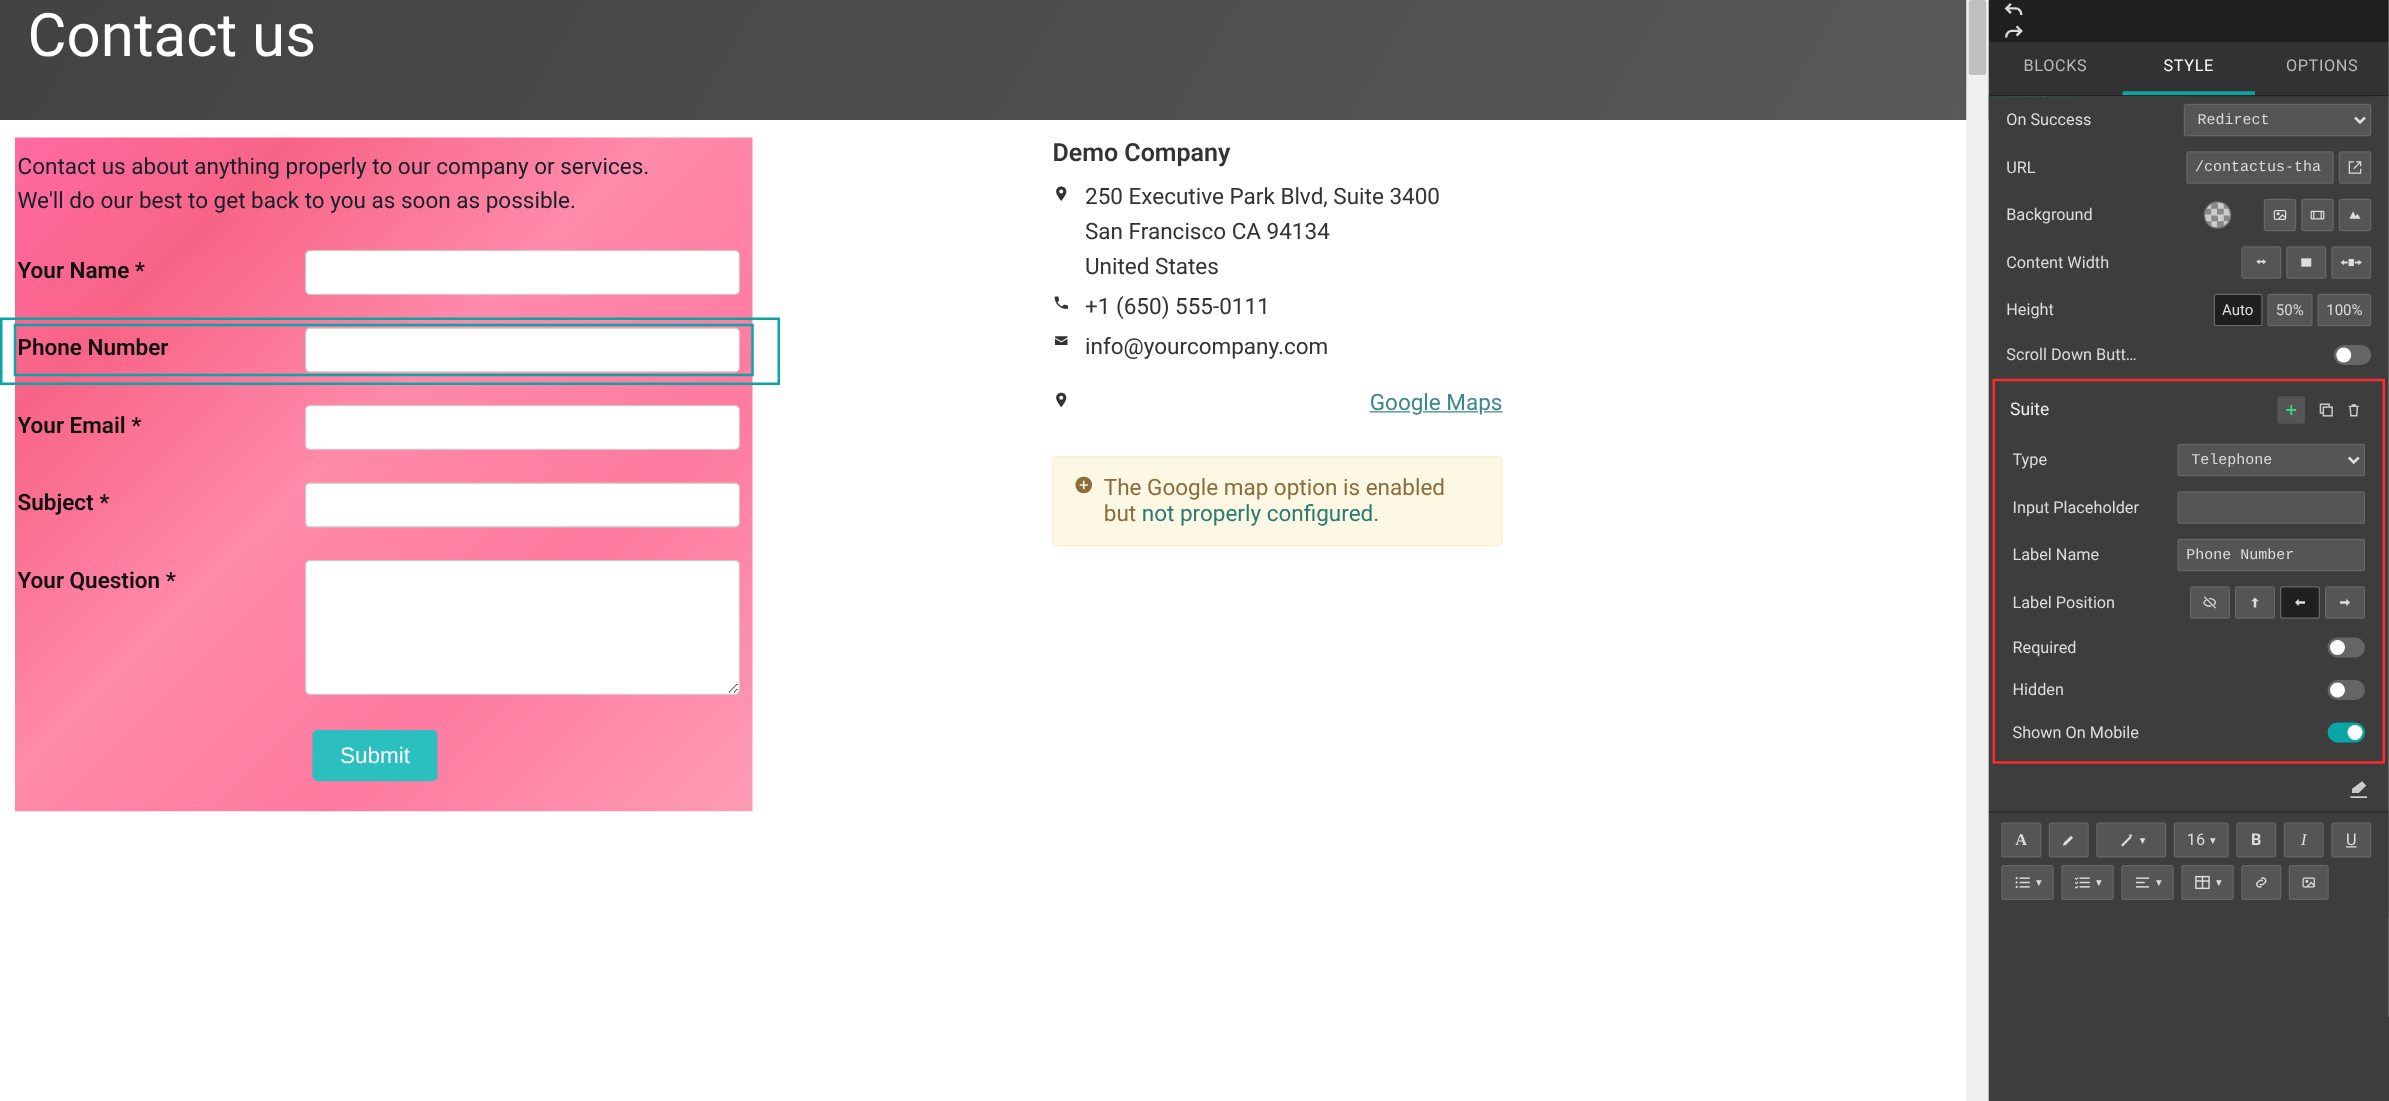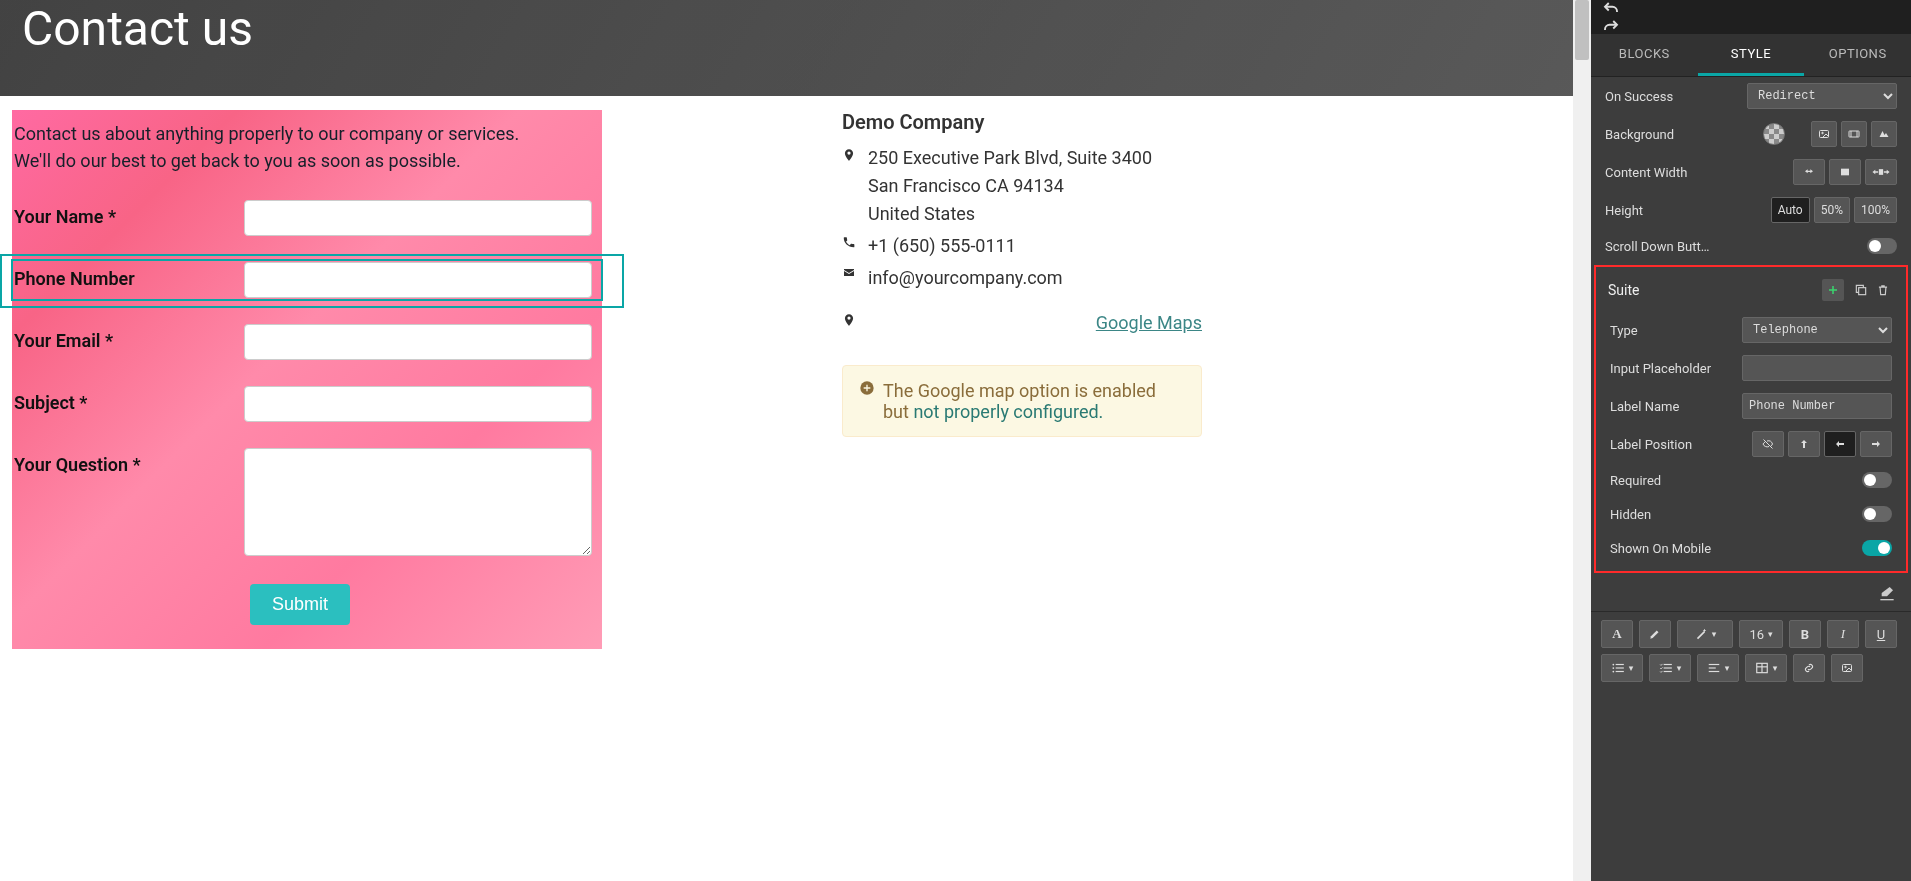--- a/index.html
+++ b/index.html
@@ -223,20 +223,33 @@
 
       <div class="sb-row">
         <div class="lbl">On Success</div>
         <div class="ctrl">
           <select class="sb-select">
             <option>Redirect</option>
           </select>
         </div>
       </div>
 
+      <div class="sb-row">
+        <div class="lbl">URL</div>
+        <div class="ctrl">
+          <input class="sb-input" style="width: 118px;" value="/contactus-tha">
+          <div class="btn-sq small">
+            <svg width="12" height="12" viewBox="0 0 24 24" fill="none" stroke="#ddd" stroke-width="2">
+                <path d="M14 3h7v7"></path>
+                <path d="M10 14L21 3"></path>
+                <path d="M21 14v7H3V3h7"></path>
+              </svg>
+          </div>
+        </div>
+      </div>
 
       <div class="sb-row">
         <div class="lbl">Background</div>
         <div class="ctrl">
           <div class="color-chip"></div>
           <div style="width:18px"></div>
           <div class="btn-sq small">
             <svg width="14" height="12" viewBox="0 0 24 24" fill="none" stroke="#ddd" stroke-width="2">
                 <rect x="3" y="5" width="18" height="14" rx="2"></rect>
                 <circle cx="9" cy="10" r="1.5" fill="#ddd"></circle>

